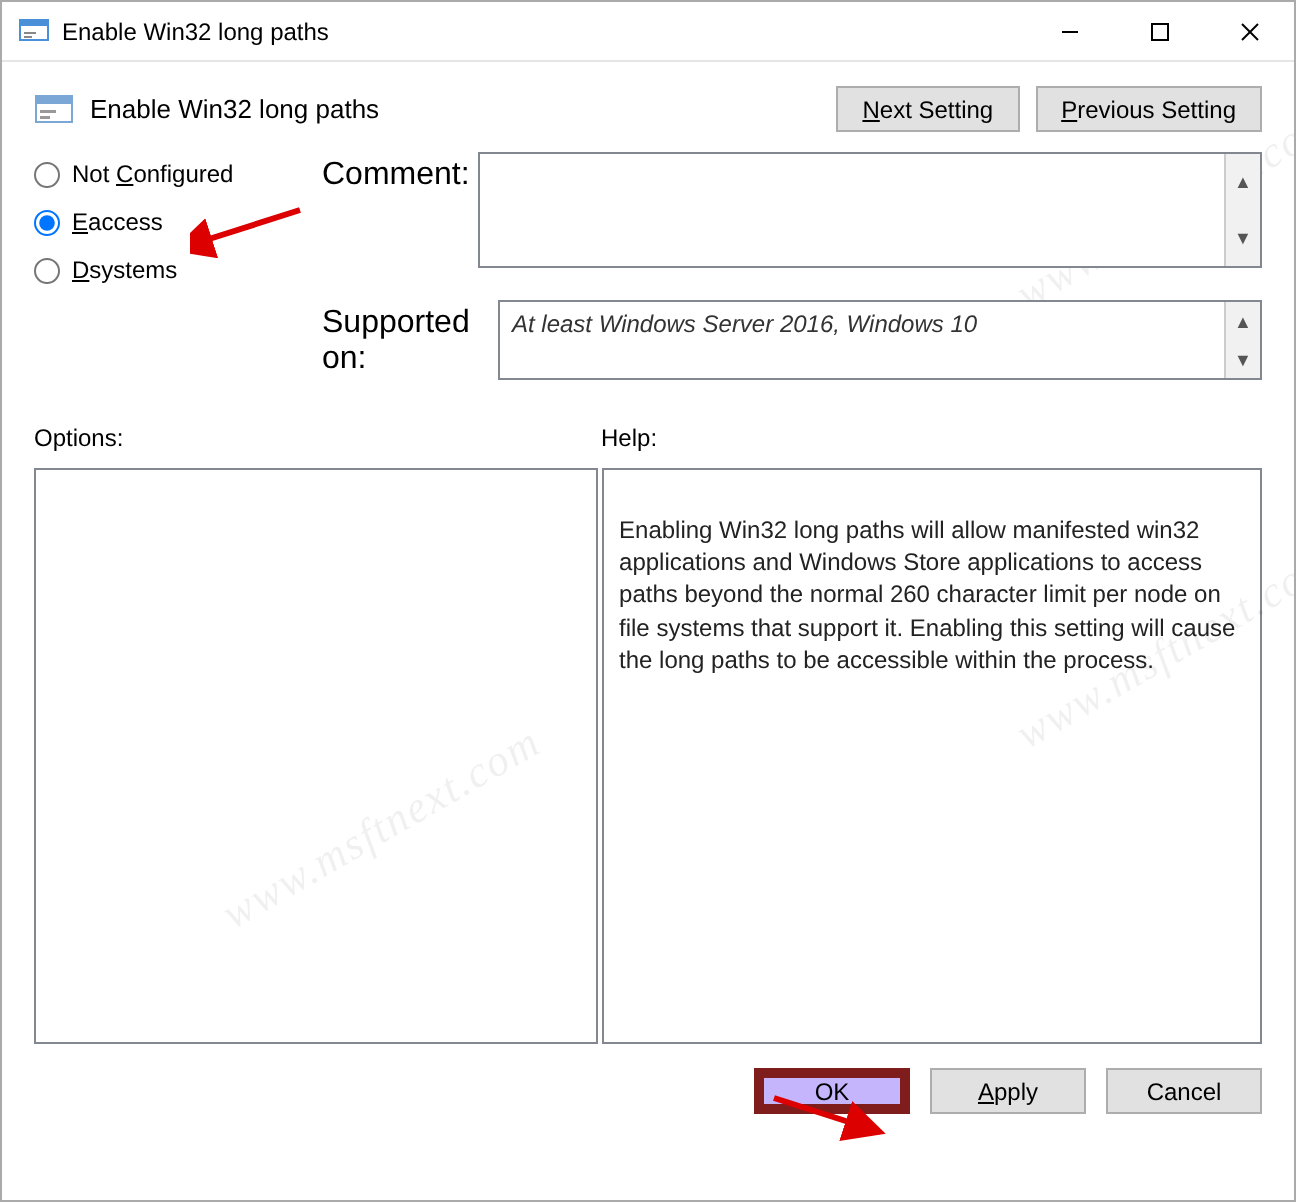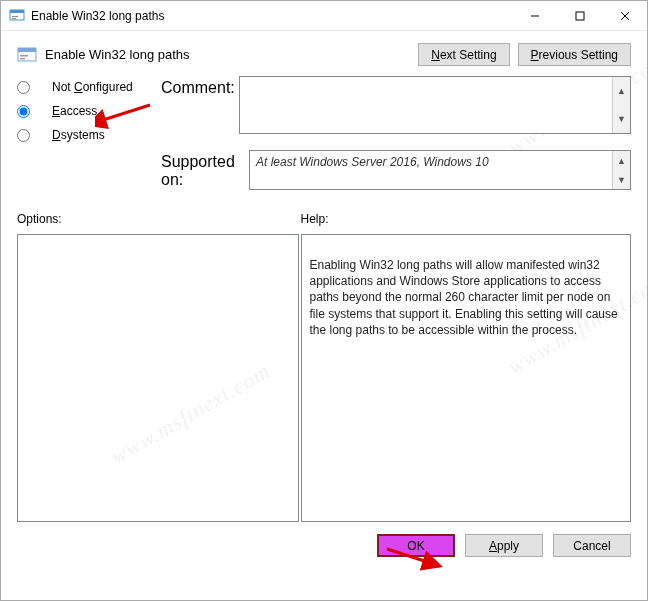--- a/index.html
+++ b/index.html
@@ -50,28 +50,28 @@
     height: 23px;
     min-width: 78px;
     padding: 0 12px;
     background: #e1e1e1;
     border: 1px solid #adadad;
     font-size: 12px;
     font-family: inherit;
     cursor: pointer;
   }
   .btn.primary {
-    border: 2px solid #7f1d1d;
-    background: #d946ef;
+    border: 5px solid #7f1d1d;
+    background: #c4b5fd;
   }
   .u { text-decoration: underline; }
 
   .config-row { display: flex; align-items: flex-start; gap: 14px; margin-top: 6px;}
   .radios { width: 130px; display: flex; flex-direction: column; gap: 10px; margin-top: 4px; position: relative;}
-  .radio { display: flex; align-items: center; gap: 22px; font-size: 12px;}
+  .radio { display: flex; align-items: center; gap: 6px; font-size: 12px;}
   .radio input { margin: 0; }
   .cmt-block { flex: 1; display: flex; gap: 8px; }
   .lbl { width: 70px; font-size: 16px; margin-top: 3px;}
   .cmt-box {
     flex: 1;
     height: 58px;
     border: 1px solid #828790;
     background: #fff;
     position: relative;
     padding: 2px 22px 2px 4px;

